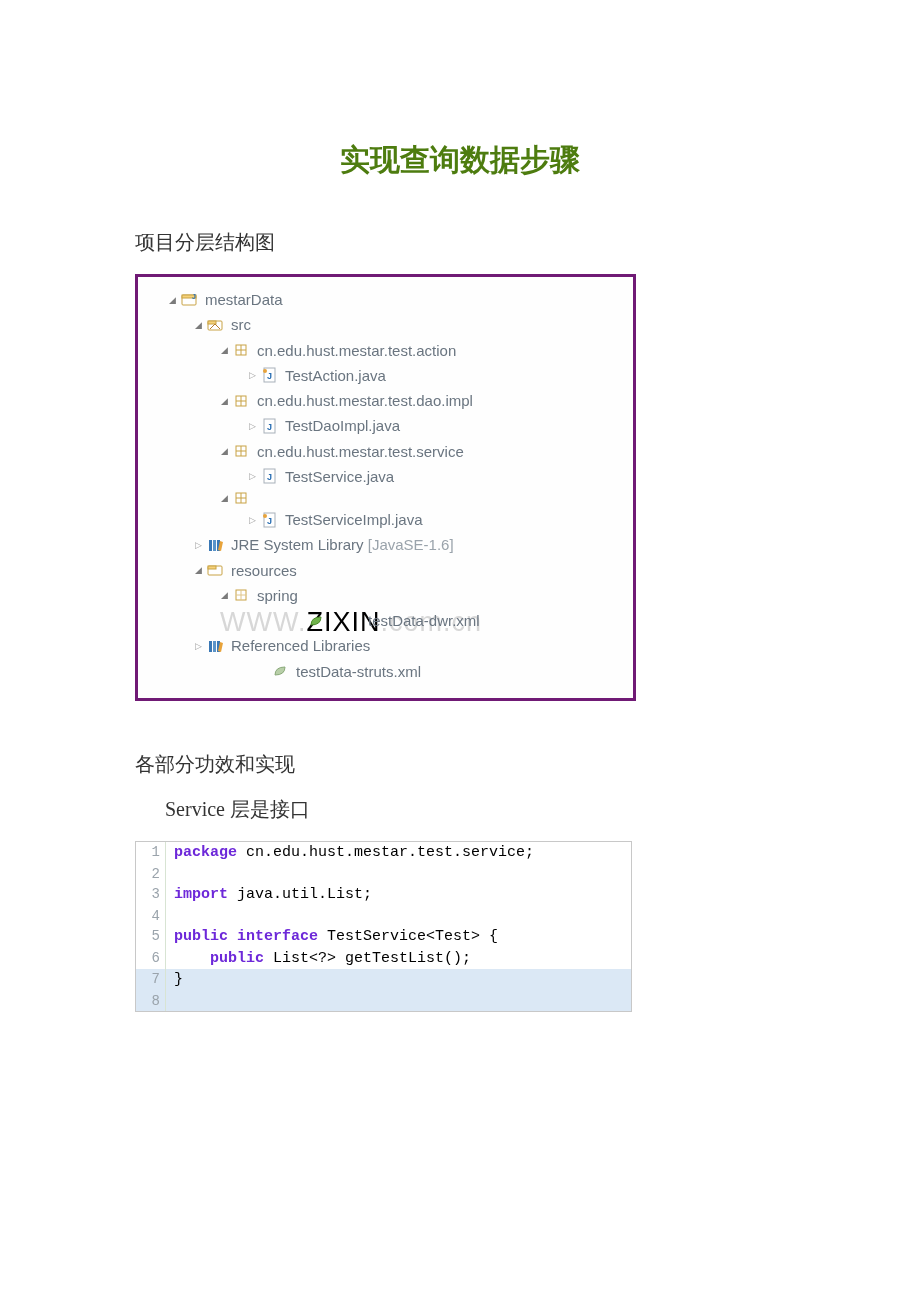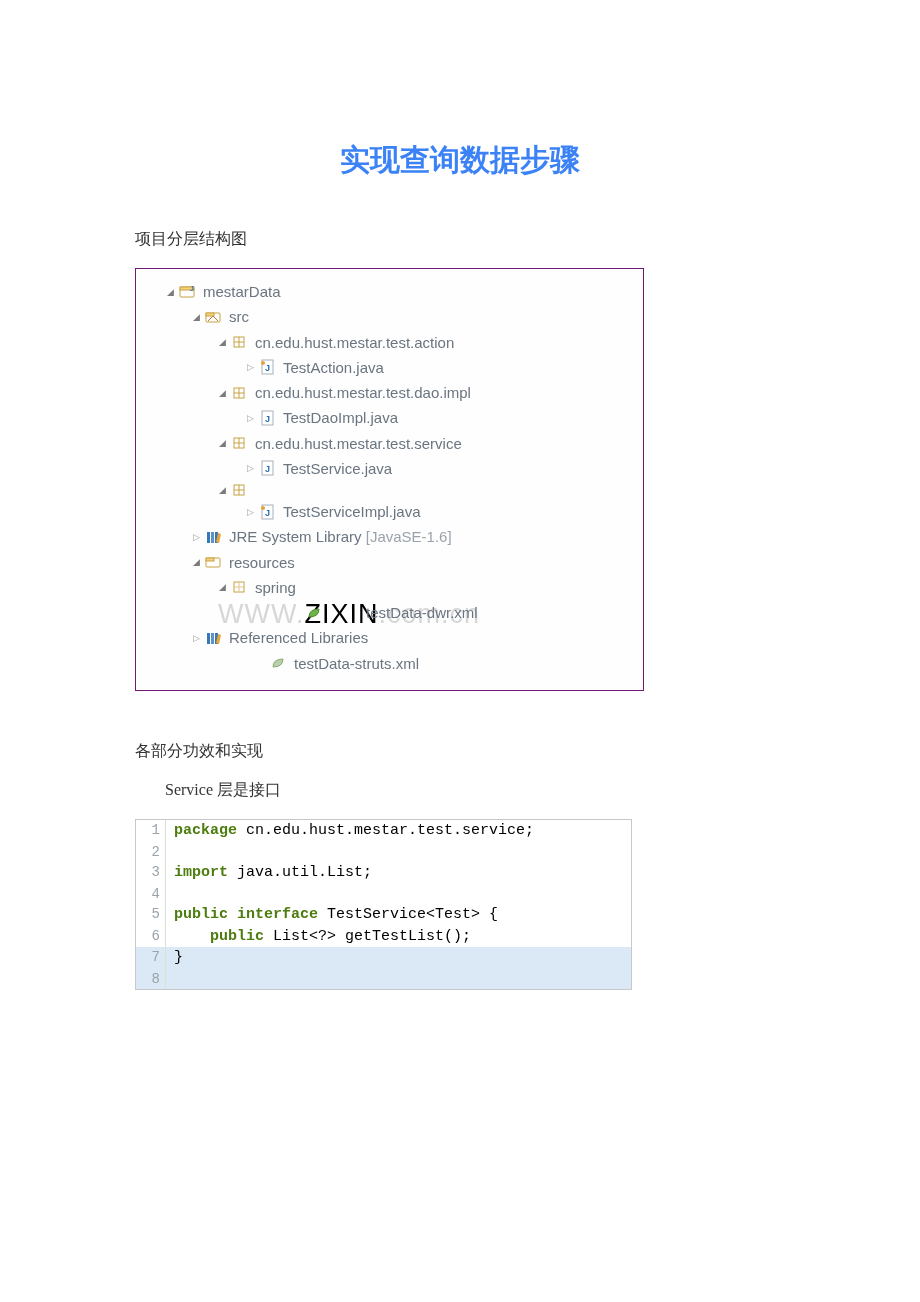--- a/index.html
+++ b/index.html
@@ -11,38 +11,38 @@
   }
   .page {
     padding: 140px 135px 60px 135px;
     box-sizing: border-box;
     width: 920px;
   }
   .title {
     text-align: center;
     font-weight: bold;
     font-size: 30px;
-    color: #3b82f6;
+    color: #4d7c0f;
     font-family: "SimSun", serif;
     margin-bottom: 48px;
   }
   .section-text {
-    font-size: 16px;
+    font-size: 20px;
     color: #333;
     font-family: "SimSun", serif;
     margin-bottom: 18px;
   }
   .indent {
     padding-left: 30px;
   }
   .tree-box {
-    border: 1px solid #701a75;
+    border: 3px solid #701a75;
     background: #fefefe;
     width: 495px;
-    padding: 10px 12px 14px 0;
+    padding: 10px 0 14px 0;
     margin-bottom: 50px;
     font-family: Verdana, Arial, sans-serif;
     color: #6a7580;
     font-size: 15px;
     line-height: 1.55;
   }
   .tree-row {
     display: flex;
     align-items: center;
     padding: 1px 0;
@@ -115,21 +115,21 @@
     background: #fff;
     padding-right: 5px;
     font-size: 14px;
   }
   .code-text {
     flex: 1;
     padding-left: 8px;
     white-space: pre;
     color: #000;
   }
-  .kw { color: #4d7c0f; font-weight: bold; }
+  .kw { color: #6d28d9; font-weight: bold; }
   .code-line.hl .code-text { background: #dbe8f5; }
   .code-line.hl .gutter   { background: #dbe8f5; }
 </style>
 </head>
 <body>
 
 <div class="page">
   <div class="title">实现查询数据步骤</div>
 
   <div class="section-text">项目分层结构图</div>

